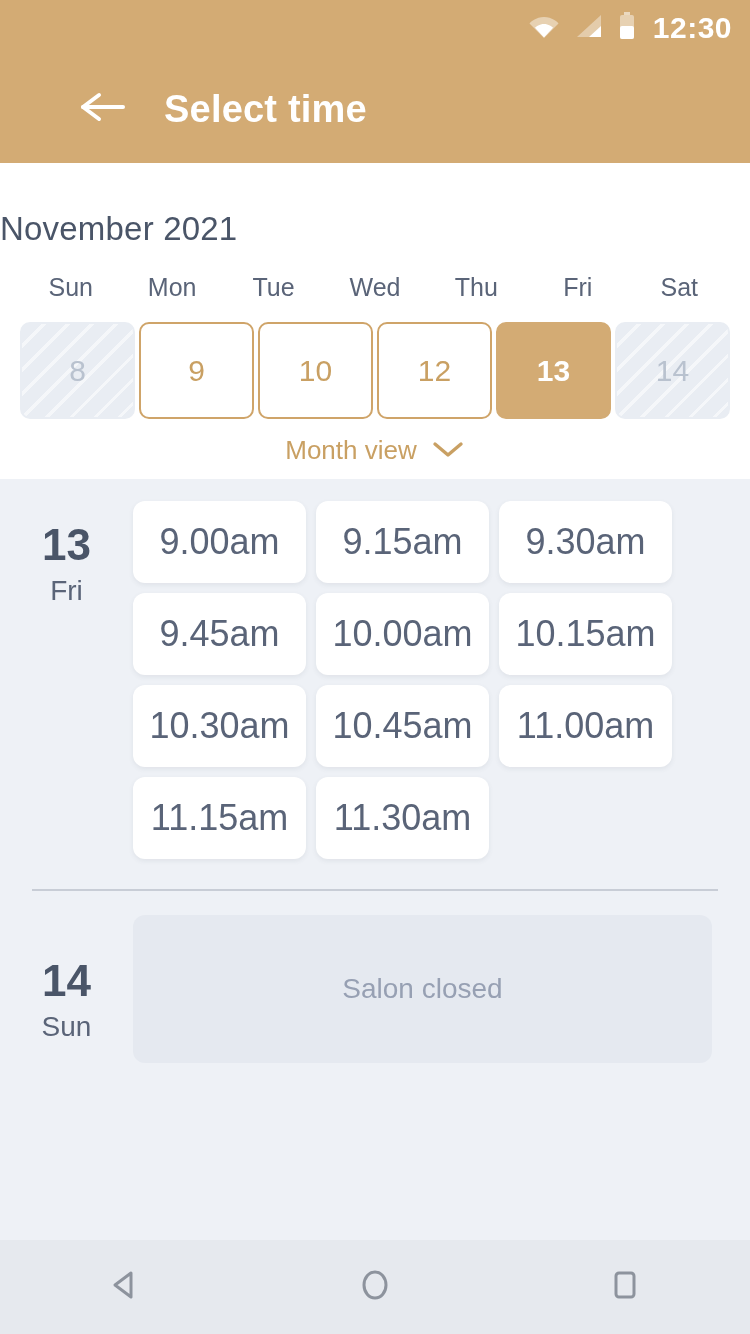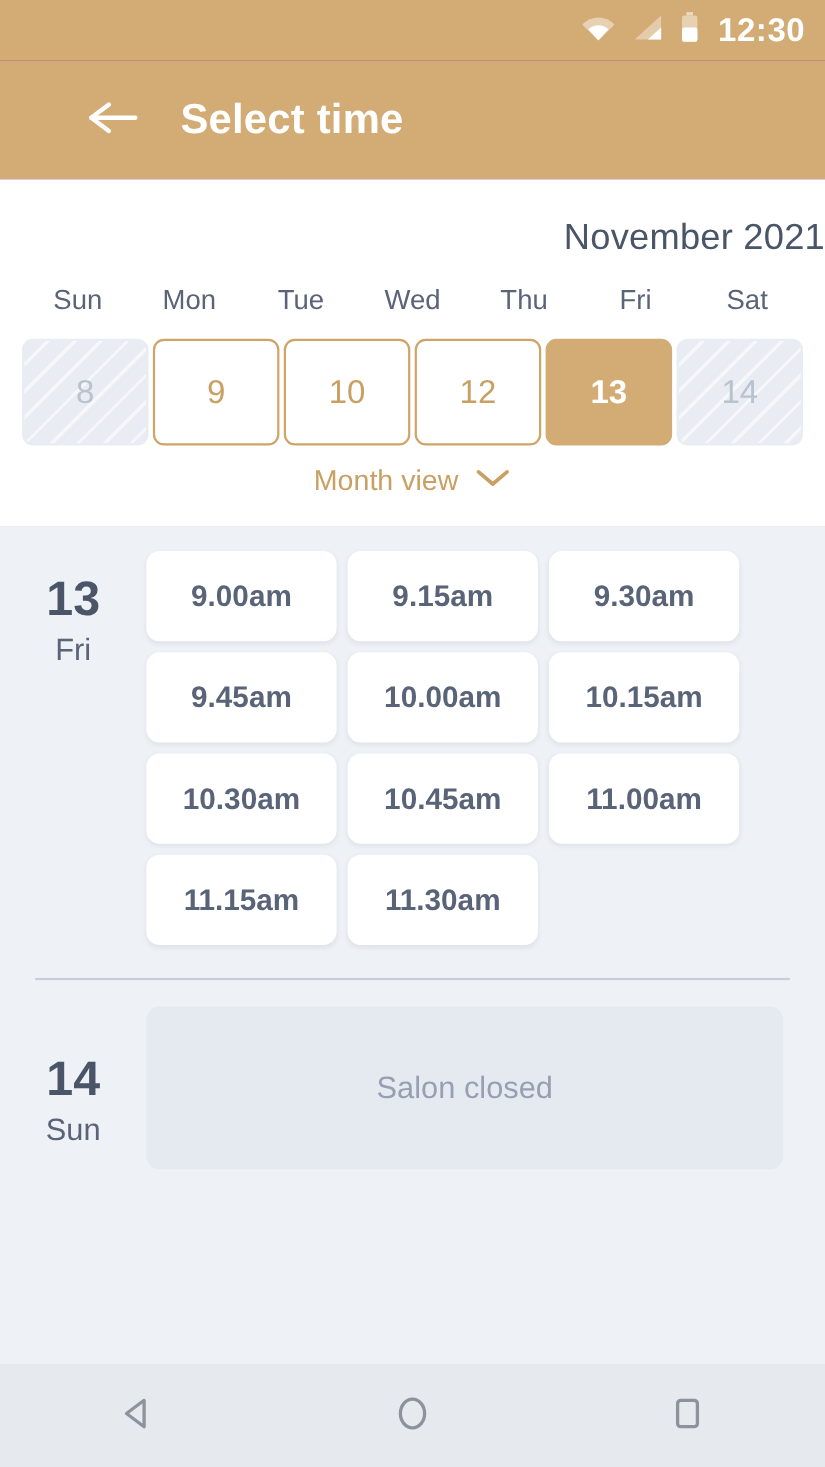--- a/index.html
+++ b/index.html
@@ -48,22 +48,22 @@
     margin-left:18px; letter-spacing:0.2px;
   }
 
   
   .calendar {
     position:absolute; top:163px; left:0;
     width:750px; height:316px;
     background:#ffffff;
   }
   .cal-title {
-    text-align:right; font-size:33px; color:#4a5568;
-    padding-top:33px; letter-spacing:0.2px;
+    text-align:left; font-size:33px; color:#4a5568;
+    padding-top:47px; letter-spacing:0.2px;
   }
   .weekday-row {
     display:flex; margin-top:25px;
     padding:0 20px;
   }
   .weekday {
     flex:1; text-align:center;
     font-size:25px; color:#5a6478;
   }
   .days-row {
@@ -131,24 +131,23 @@
     flex:1;
     display:flex; flex-wrap:wrap;
     gap:10px 10px;
     padding-top:22px; padding-right:32px;
   }
   .slot {
     width:173px; height:82px;
     background:#ffffff;
     border-radius:12px;
     display:flex; align-items:center; justify-content:center;
-    font-size:27px; color:#5a6478;
+    font-size:36px; color:#5a6478;
     box-shadow:0 2px 5px rgba(74,85,104,0.09);
     cursor:pointer;
-    font-weight:bold;
   }
   .divider {
     height:2px; background:#c8cdd6;
     margin:30px 32px 0 32px;
   }
   .closed-group { display:flex; margin-top:24px; }
   .closed-card {
     flex:1;
     height:148px;
     margin-right:38px;

